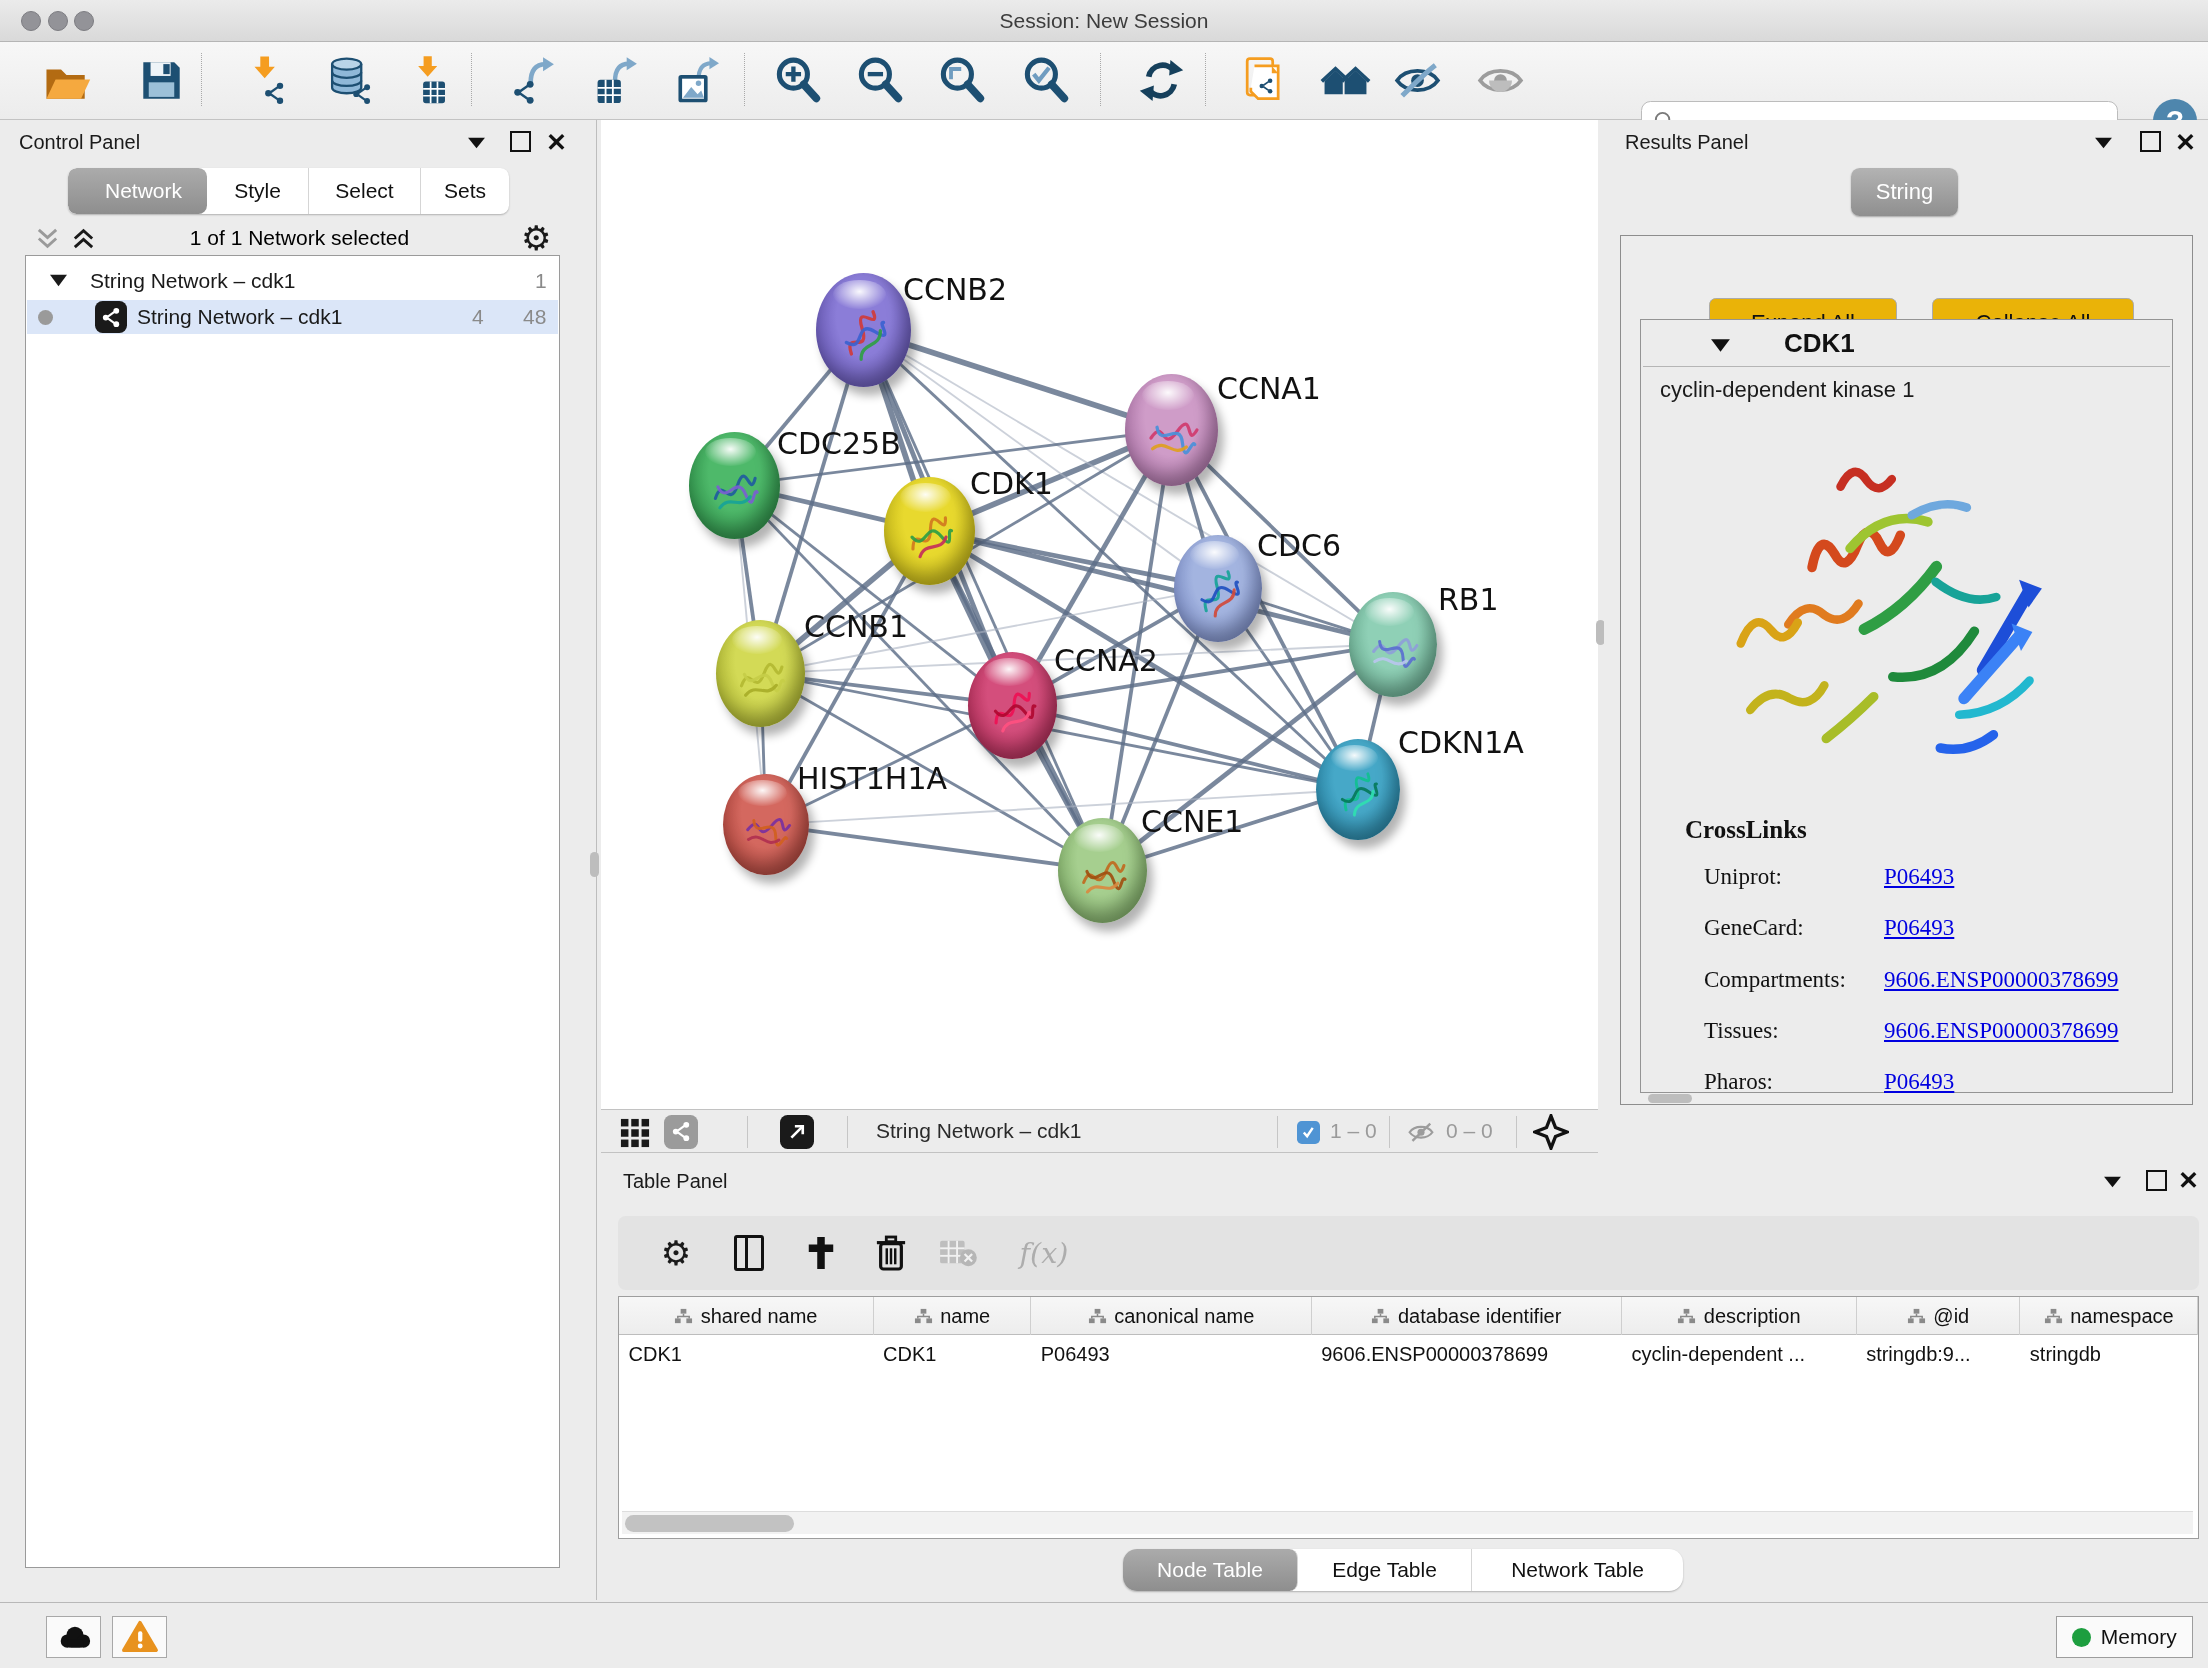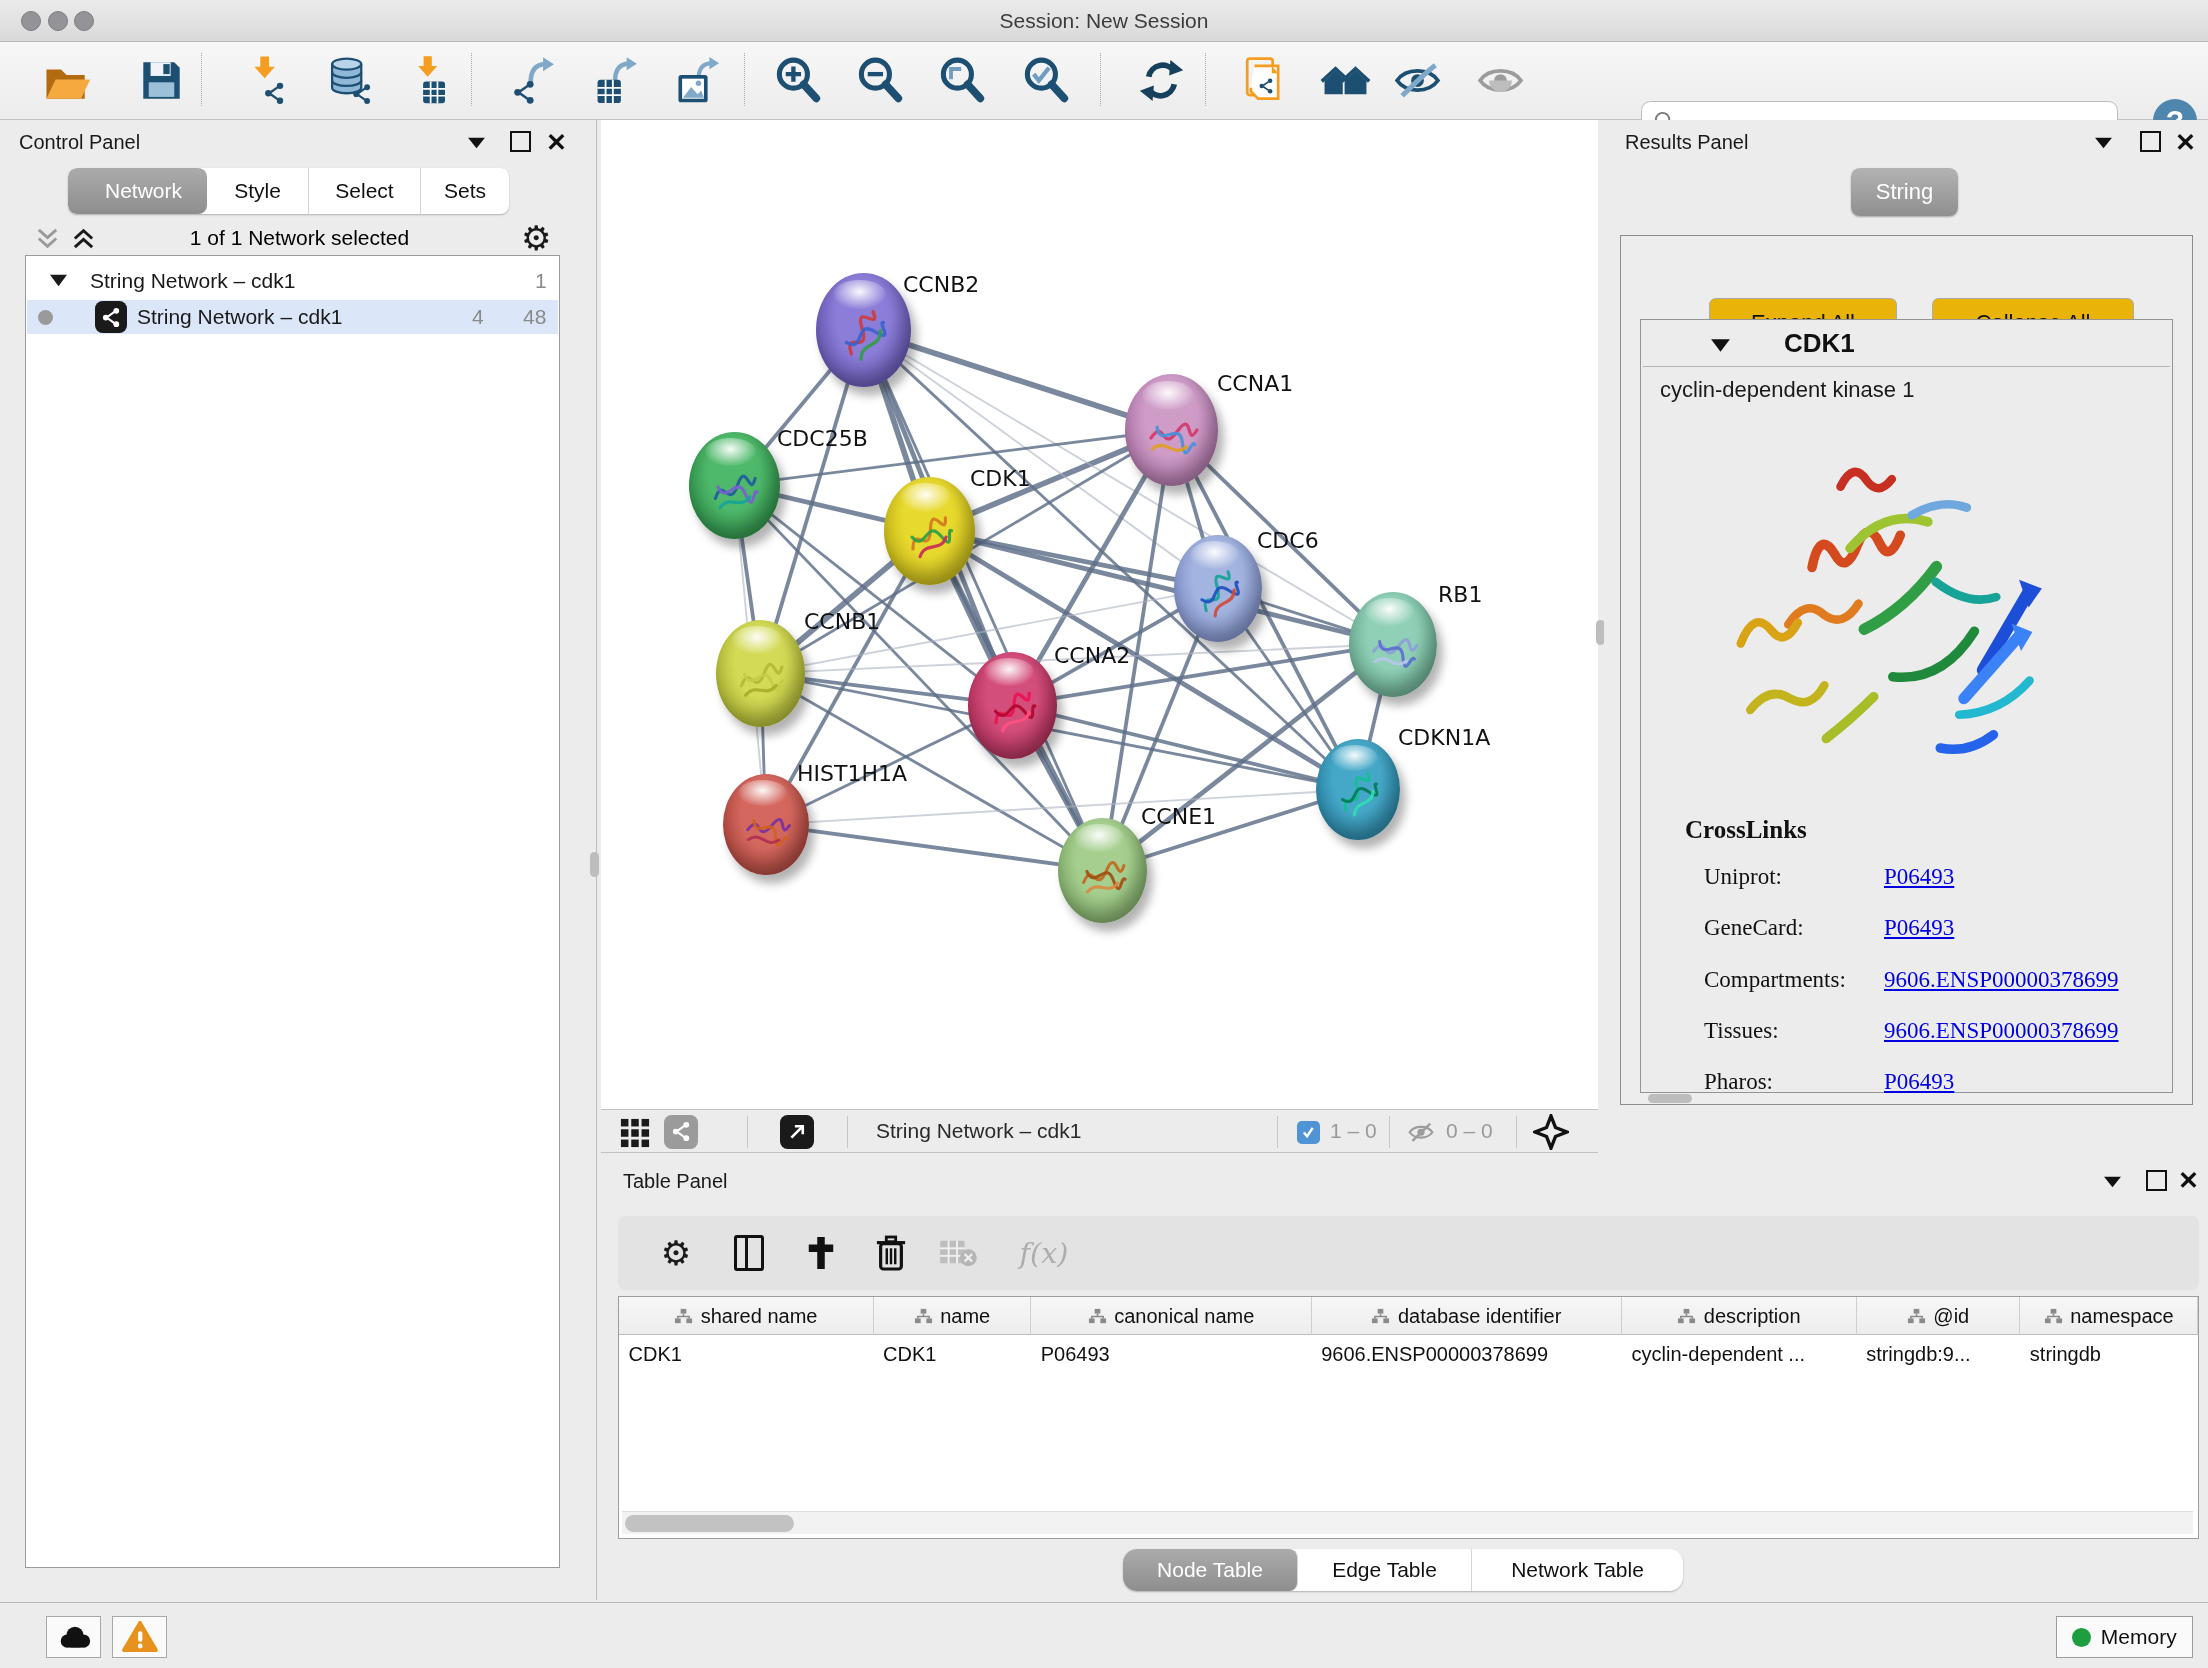--- a/index.html
+++ b/index.html
@@ -41,21 +41,21 @@
   .shareicon { width:32px; height:32px; border-radius:7.6px; background:#1a1a1a; color:#fff;
     display:flex; align-items:center; justify-content:center; }
   .shareicon svg { width:23px; height:23px; }
 
   
   .canvas { position:absolute; left:601px; top:120px; width:997px; height:989px; background:#fff; }
   .node { position:absolute; border-radius:50%;
     box-shadow:inset -5.7px -11.4px 17px rgba(0,0,0,.28), 5.7px 8.6px 9.5px rgba(0,0,0,.30); }
   .node:after { content:""; position:absolute; left:18%; top:6%; width:56%; height:26%;
     background:radial-gradient(ellipse at 50% 40%, rgba(255,255,255,.95), rgba(255,255,255,0) 75%); border-radius:50%; }
-  .nlabel { position:absolute; font-family:"DejaVu Sans", sans-serif; font-size:22px; color:#111; white-space:nowrap; }
+  .nlabel { position:absolute; font-family:"DejaVu Sans", sans-serif; font-size:30px; color:#111; white-space:nowrap; }
 
   
   .netbar { position:absolute; left:601px; top:1109px; width:997px; height:44px; background:#ececec;
     border-top:1px solid #c2c2c2; border-bottom:1px solid #c2c2c2; }
   .nb-sep { position:absolute; top:5.7px; height:32px; border-left:1px solid #c6c6c6; }
   .blacksq { position:absolute; top:4.8px; width:34px; height:34px; border-radius:7.6px; background:#1a1a1a;
     display:flex; align-items:center; justify-content:center; }
   .greysq { background:#9b9b9b; }
   .nb-txt { position:absolute; top:8.6px; font-size:21px; color:#2a2a2a; }
   .nb-cnt { position:absolute; top:8.6px; font-size:21px; color:#9a9a9a; }

